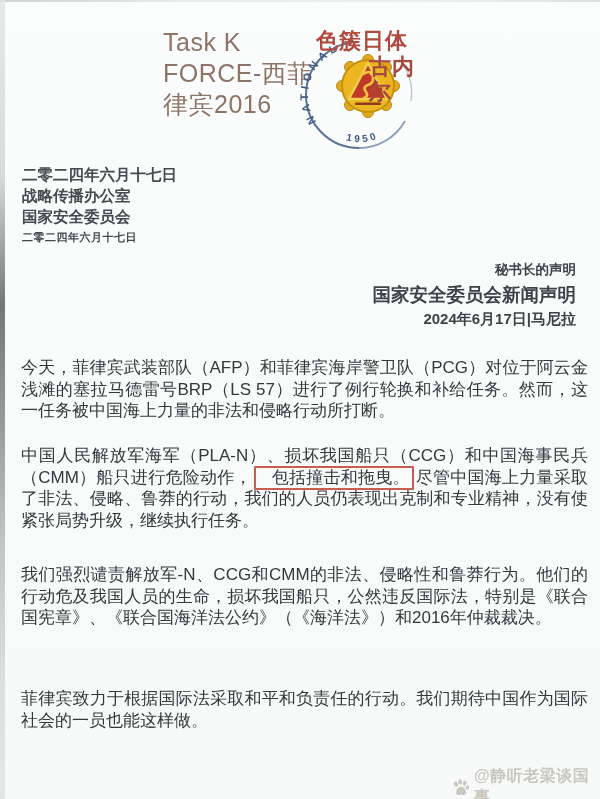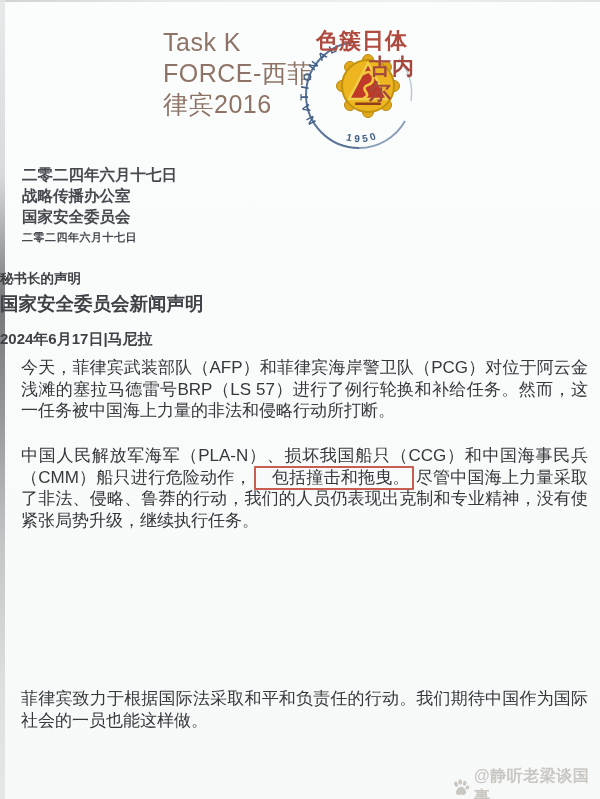--- a/index.html
+++ b/index.html
@@ -24,24 +24,24 @@
     font-size:22px;font-weight:600;letter-spacing:1px;color:#b04a3e;filter:blur(.3px);
   }
   .ocr-right{
     position:absolute;left:369px;top:54px;
     font-size:22px;line-height:25px;font-weight:600;letter-spacing:1px;
     color:#a4493d;white-space:pre-line;filter:blur(.3px);
   }
   .letterhead{position:absolute;left:22px;top:164px;color:#46494e;}
   .letterhead .lh{font-size:15.5px;font-weight:600;line-height:21px;filter:blur(.2px);}
   .letterhead .lh-date{font-size:11px;font-weight:700;line-height:21px;letter-spacing:.5px;filter:blur(.2px);}
-  .title-block{position:absolute;left:0;top:270px;width:576px;text-align:left;color:#3e4145;}
+  .title-block{position:absolute;left:0;top:261px;width:576px;text-align:right;color:#3e4145;}
   .tb-1{font-size:13.5px;font-weight:700;filter:blur(.3px);}
   .tb-2{font-size:18.5px;font-weight:700;margin-top:3px;filter:blur(.2px);}
-  .tb-3{font-size:15px;font-weight:600;margin-top:14px;filter:blur(.2px);}
+  .tb-3{font-size:15px;font-weight:600;margin-top:3px;filter:blur(.2px);}
   .para{
     position:absolute;left:21px;width:567px;
     font-size:17px;line-height:21.5px;font-weight:500;color:#35373b;
     text-align:justify;filter:blur(.2px);
   }
   .p1{top:340px;}
   .p2{top:428px;}
   .p3{top:547px;}
   .p4{top:652px;margin-top:36px;}
   .p5{top:722px;font-size:14px;line-height:21px;width:578px;white-space:pre-line;text-align:left;}
@@ -114,20 +114,21 @@
   <section class="title-block">
     <div class="tb-1">秘书长的声明</div>
     <div class="tb-2">国家安全委员会新闻声明</div>
     <div class="tb-3">2024年6月17日|马尼拉</div>
   </section>
 
   <p class="para p1">今天，菲律宾武装部队（AFP）和菲律宾海岸警卫队（PCG）对位于阿云金浅滩的塞拉马德雷号BRP（LS 57）进行了例行轮换和补给任务。然而，这一任务被中国海上力量的非法和侵略行动所打断。</p>
 
   <p class="para p2"><span>中国人民解放军海军（PLA-N）、损坏我国船只（CCG）和中国海事民兵（CMM）船只进行危险动作，</span><span class="hl">包括撞击和拖曳。</span><span>尽管中国海上力量采取了非法、侵略、鲁莽的行动，我们的人员仍表现出克制和专业精神，没有使紧张局势升级，继续执行任务。</span></p>
 
+  <p class="para p3">我们强烈谴责解放军-N、CCG和CMM的非法、侵略性和鲁莽行为。他们的行动危及我国人员的生命，损坏我国船只，公然违反国际法，特别是《联合国宪章》、《联合国海洋法公约》（《海洋法》）和2016年仲裁裁决。</p>
   <p class="para p4">菲律宾致力于根据国际法采取和平和负责任的行动。我们期待中国作为国际社会的一员也能这样做。</p>
 
   <div class="watermark">
     <svg width="21" height="21" viewBox="0 0 24 24">
       <g fill="#c9c7c2">
         <ellipse cx="6" cy="8" rx="2.3" ry="3.2" transform="rotate(-18 6 8)"></ellipse>
         <ellipse cx="11" cy="5.4" rx="2.3" ry="3.3"></ellipse>
         <ellipse cx="16.4" cy="7" rx="2.2" ry="3" transform="rotate(16 16.4 7)"></ellipse>
         <ellipse cx="19.6" cy="12" rx="1.9" ry="2.6" transform="rotate(38 19.6 12)"></ellipse>
         <path d="M 6.2 16.5 q 2 -5.5 5.8 -5.5 q 3.8 0 5.8 5.3 q 1 3.1 -1.6 4.3 q -2 .9 -4.2 -.1 q -2.2 1 -4.2 .2 q -2.7 -1.1 -1.6 -4.2 z"></path>

